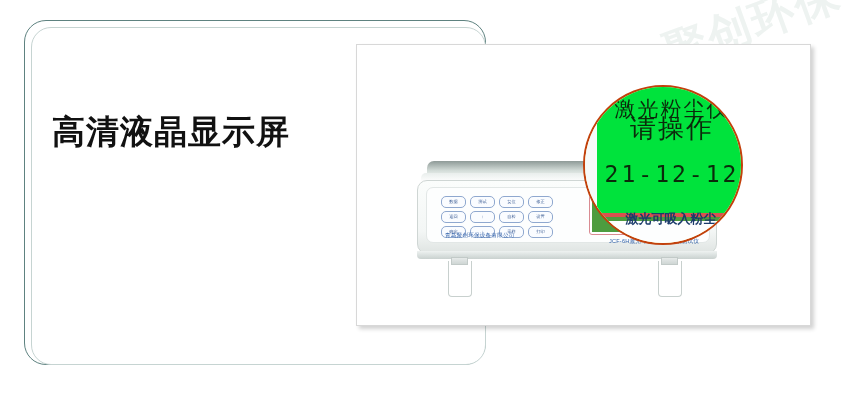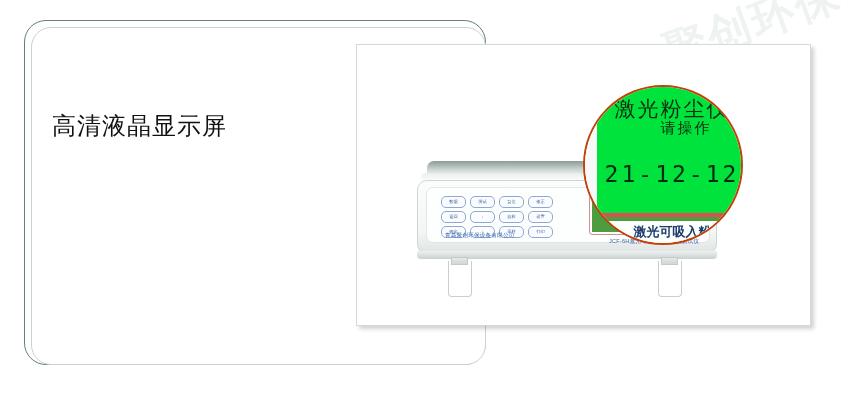--- a/index.html
+++ b/index.html
@@ -57,22 +57,22 @@
   }
 
   .info-content {
     position: absolute;
     left: 52px;
     top: 112px;
     width: 290px;
     z-index: 4;
   }
   .info-title {
-    font-size: 24px;
-    font-weight: normal;
+    font-size: 33px;
+    font-weight: bold;
     color: #111111;
     letter-spacing: 1px;
     margin: 0 0 20px 0;
     line-height: 1.2;
     white-space: nowrap;
   }
   .info-body {
     font-size: 16.5px;
     color: #4a4a4a;
     line-height: 31px;
@@ -310,33 +310,32 @@
   .mag-line1, .mag-line2, .mag-line3 {
     position: absolute;
     width: 150px;
     left: 12px;
     text-align: center;
     color: #0b2a0b;
     font-family: "DejaVu Sans", sans-serif;
     white-space: nowrap;
   }
   .mag-line1 { top: 8px; font-size: 21px; letter-spacing: 2px; }
-  .mag-line2 { top: 32px; font-size: 15px; letter-spacing: 2px; padding-left: 14px; }
+  .mag-line2 { top: 24px; font-size: 26px; letter-spacing: 2px; }
   .mag-line3 { top: 74px; font-size: 23px; letter-spacing: 3px; font-family: "DejaVu Sans Mono", monospace; }
   .mag-line4 {
     position: absolute;
     left: 6px;
-    top: 136px;
+    top: 123px;
     width: 160px;
     text-align: center;
     font-size: 13px;
     color: #1b3b6b;
     white-space: nowrap;
     font-weight: bold;
-    margin-left: 8px;
   }
 </style>
 </head>
 <body>
 
 <div class="watermark wm-a">聚创环保</div>
 <div class="watermark wm-b">聚创环保</div>
 <div class="watermark wm-c">聚创环保</div>
 
 <div class="info-card-outer"></div>

